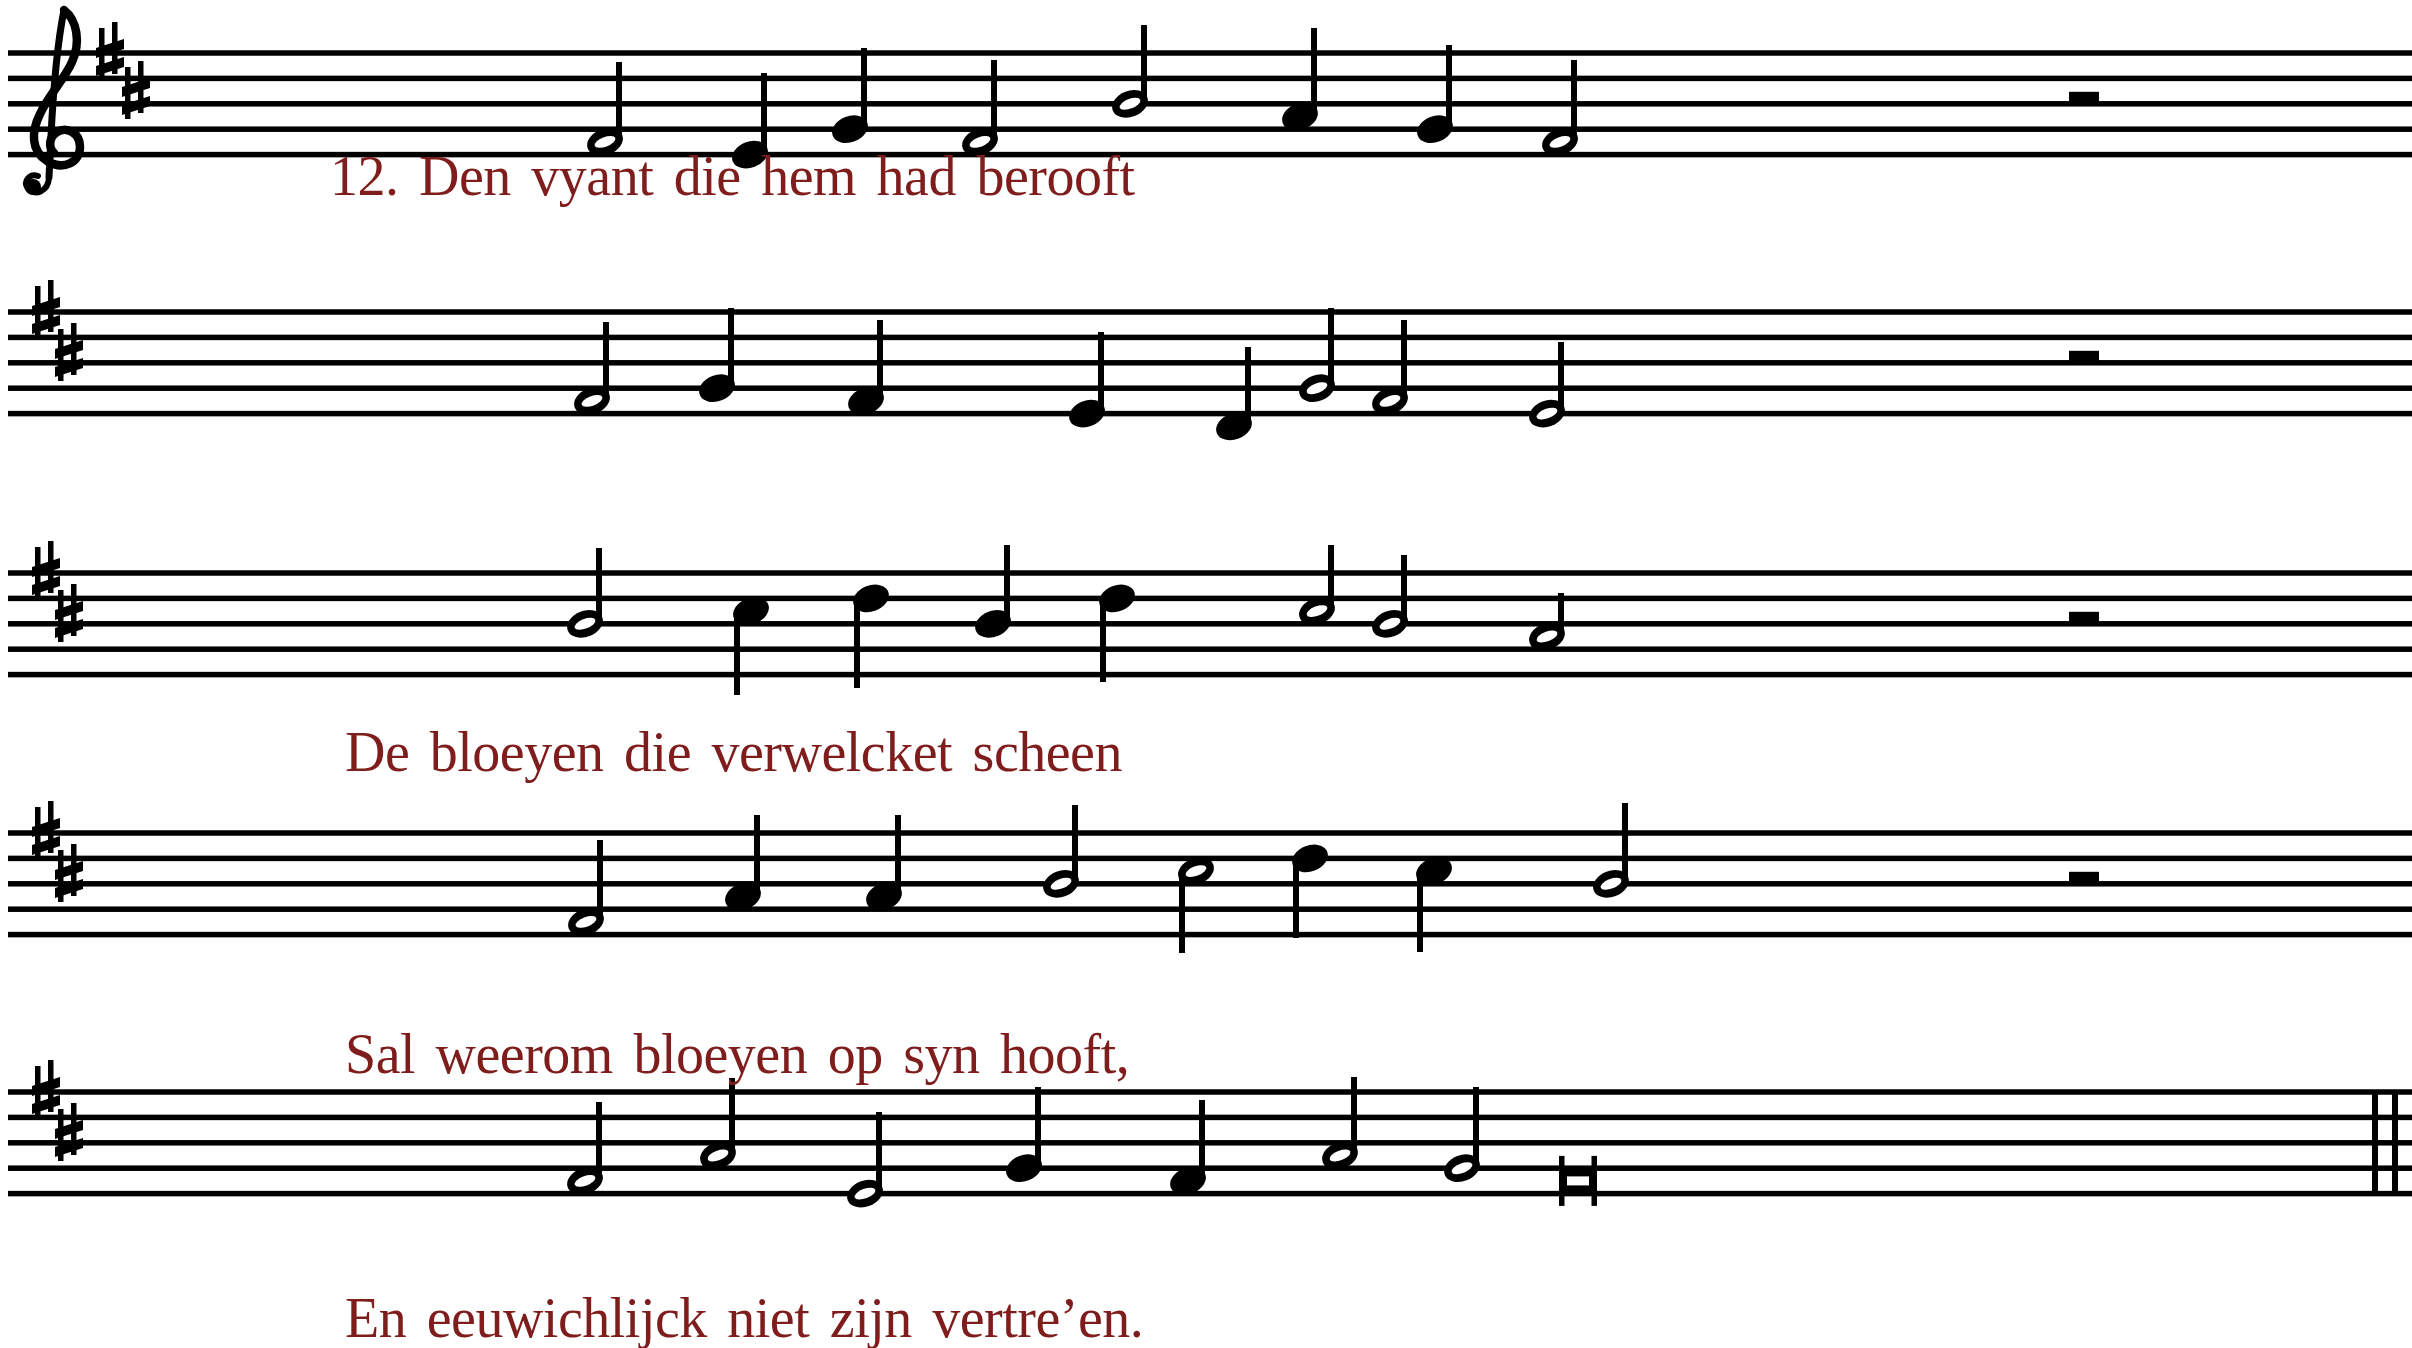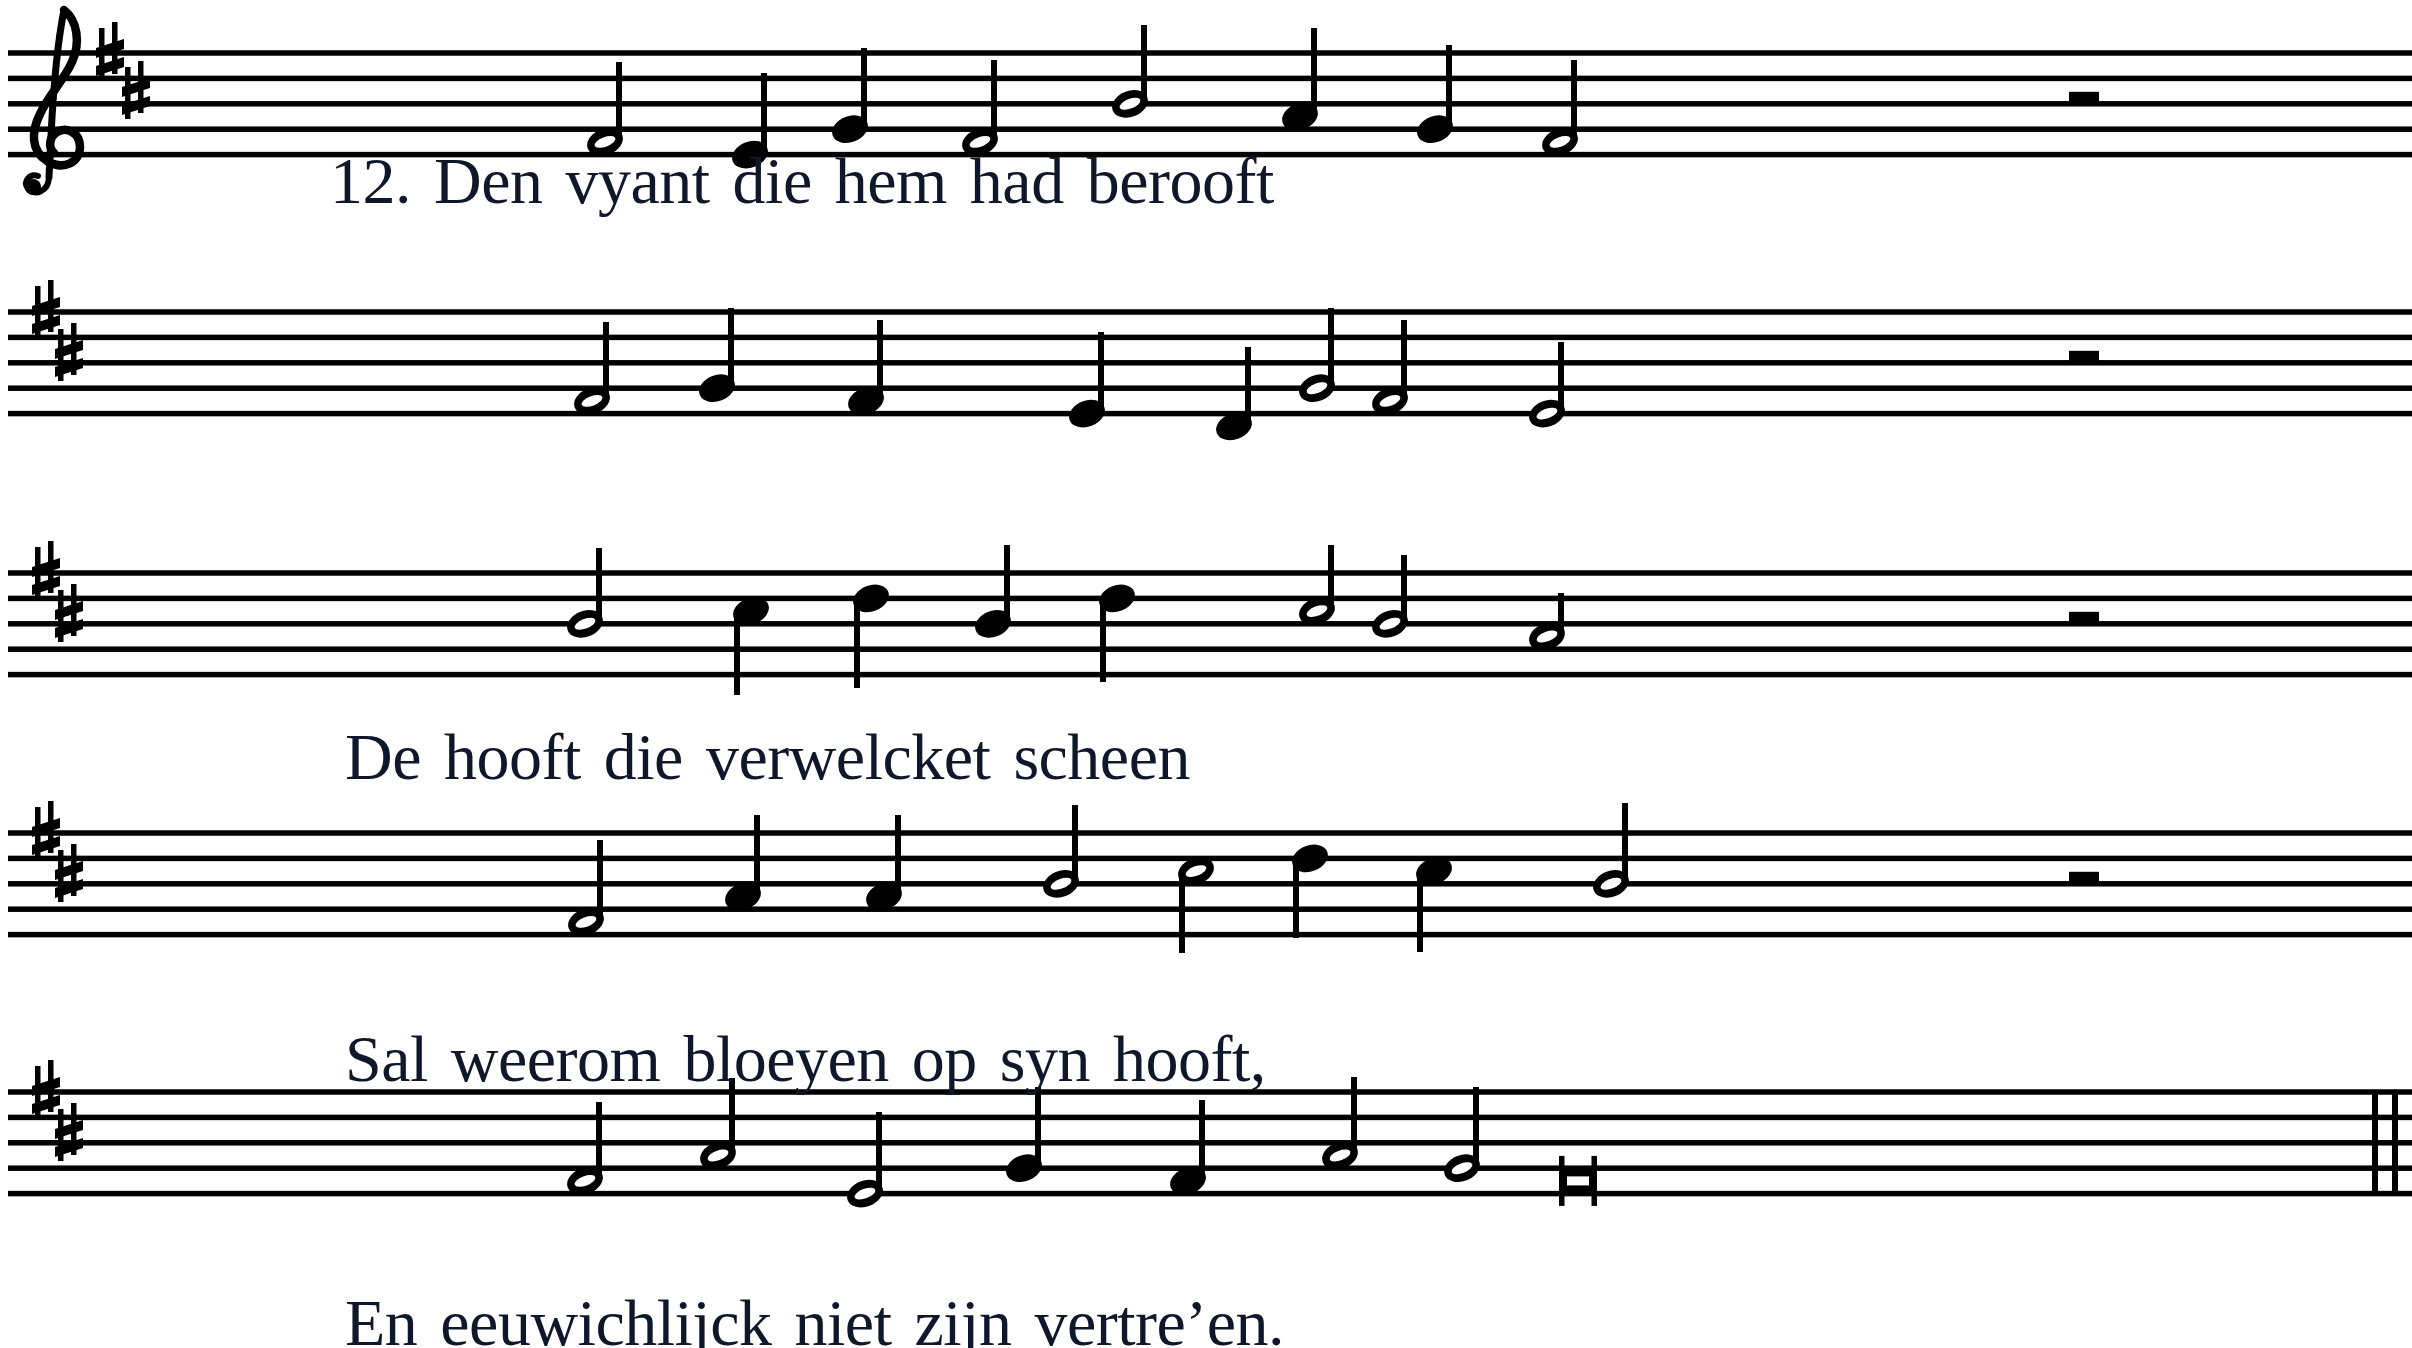--- a/index.html
+++ b/index.html
@@ -4,22 +4,22 @@
 <style>
   html,body{margin:0;padding:0;}
   body{
     width:2412px;height:1348px;background:#ffffff;overflow:hidden;
     font-family:"Liberation Serif","DejaVu Serif",serif;
   }
   #page{position:relative;width:2412px;height:1348px;background:#fff;}
   #score{position:absolute;left:0;top:0;}
   .lyric{
     position:absolute;
-    color:#0f172a;
-    font-size:66px;
+    color:#7f1d1d;
+    font-size:56px;
     letter-spacing:-0.5px;
     word-spacing:7px;
     white-space:nowrap;
     line-height:1.0;
   }
   .lyric1{left:330px;top:148px;}
   .lyric2{left:345px;top:463px;}
   .lyric3{left:345px;top:724px;}
   .lyric4{left:345px;top:1026px;}
   .lyric5{left:345px;top:1290px;}
@@ -393,16 +393,16 @@
           <rect x="1567" y="1176.4" width="22" height="9" fill="#ffffff"></rect>
           <rect x="1559" y="1155.9" width="5.5" height="50" fill="#000000"></rect>
           <rect x="1591.5" y="1155.9" width="5.5" height="50" fill="#000000"></rect>
         </g>
         <rect x="2372" y="1090" width="6" height="105.6" fill="#000000"></rect>
         <rect x="2392" y="1090" width="6" height="105.6" fill="#000000"></rect>
       </g>
     </svg>
 
   <div class="lyric lyric1">12. Den vyant die hem had berooft</div>
-  <div class="lyric lyric3">De hooft die verwelcket scheen</div>
+  <div class="lyric lyric3">De bloeyen die verwelcket scheen</div>
   <div class="lyric lyric4">Sal weerom bloeyen op syn hooft,</div>
   <div class="lyric lyric5">En eeuwichlijck niet zijn vertre’en.</div>
 </div>
 
 </body></html>

